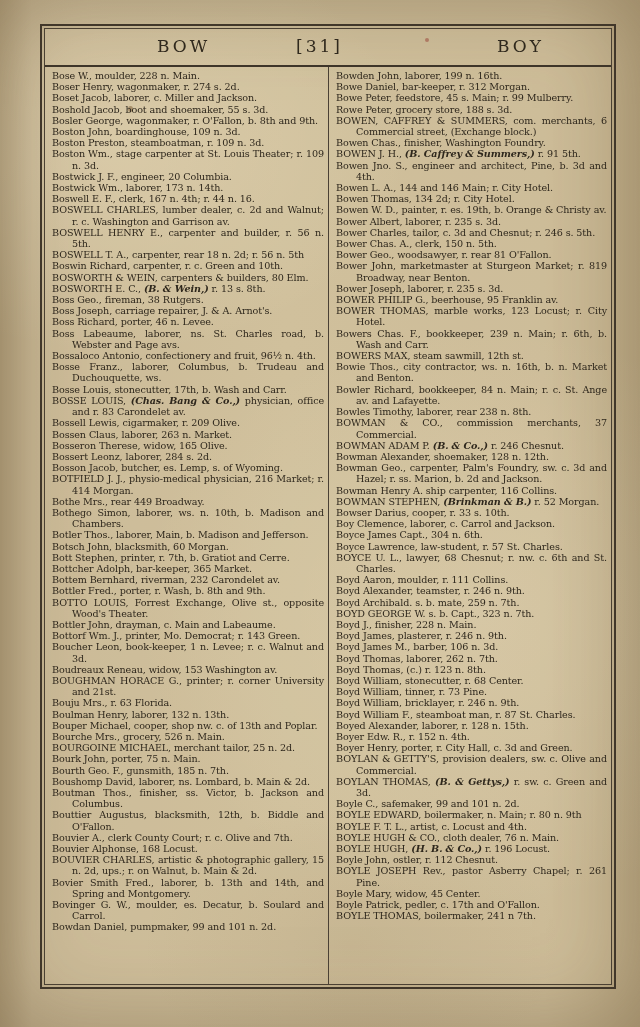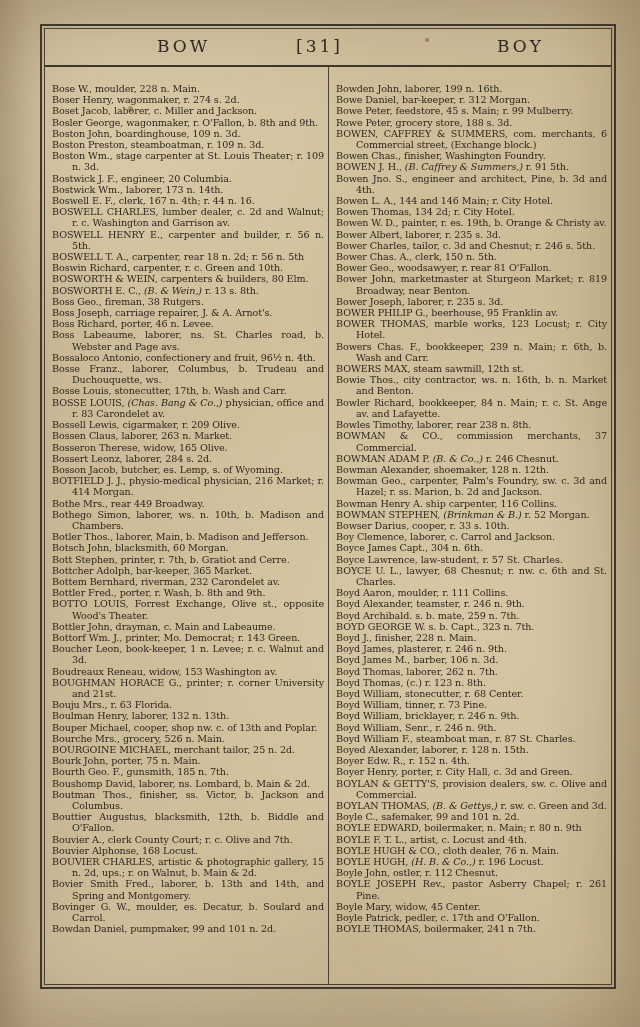--- a/index.html
+++ b/index.html
@@ -30,30 +30,30 @@
   .header span{
     position:absolute;top:7px;transform:translateX(-50%);
     font-size:17px;letter-spacing:3px;color:#30291d;text-align:right;
   }
   .hw-left{left:24.5%;}
   .hw-num{left:48.5%;letter-spacing:1px;}
   .hw-right{left:84%;}
   .cols{flex:1 1 auto;display:flex;overflow:hidden;}
   .col{
     flex:1 1 50%;overflow:hidden;box-sizing:border-box;
-    padding:16px 4px 0 7px;
+    padding:3px 4px 0 7px;
   }
   .col-right{border-left:1px solid #4a4034;}
   .entry{
     margin:0;color:#2e271c;
     font-size:9.6px;line-height:11.2px;letter-spacing:-0.1px;
     text-align:justify;
     padding-left:20px;text-indent:-20px;
   }
-  .ital{font-style:italic;}
+  .ital{font-style:italic;font-weight:bold;}
 </style>
 </head>
 <body>
 
 <div class="scan">
   <div class="speck" style="left:128px;top:106px;width:5px;height:6px;background:rgba(110,78,40,.55);"></div>
   <div class="speck" style="left:425px;top:38px;width:4px;height:4px;background:rgba(140,50,40,.55);"></div>
 
   <div class="frame-outer">
     <div class="frame-inner">
@@ -62,20 +62,21 @@
         <span class="hw-left">BOW</span>
         <span class="hw-num">[31]</span>
         <span class="hw-right">BOY</span>
       </div>
 
       <div class="cols">
         <div class="col col-left" id="col-left">
             <p class="entry"><span>Bose W., moulder, 228 n. Main.</span></p>
             <p class="entry"><span>Boser Henry, wagonmaker, r. 274 s. 2d.</span></p>
             <p class="entry"><span>Boset Jacob, laborer, c. Miller and Jackson.</span></p>
+            <p class="entry"><span>Boshold Jacob, boot and shoemaker, 55 s. 3d.</span></p>
             <p class="entry"><span>Bosler George, wagonmaker, r. O'Fallon, b. 8th and 9th.</span></p>
             <p class="entry"><span>Boston John, boardinghouse, 109 n. 3d.</span></p>
             <p class="entry"><span>Boston Preston, steamboatman, r. 109 n. 3d.</span></p>
             <p class="entry"><span>Boston Wm., stage carpenter at St. Louis Theater; r. 109 n. 3d.</span></p>
             <p class="entry"><span>Bostwick J. F., engineer, 20 Columbia.</span></p>
             <p class="entry"><span>Bostwick Wm., laborer, 173 n. 14th.</span></p>
             <p class="entry"><span>Boswell E. F., clerk, 167 n. 4th; r. 44 n. 16.</span></p>
             <p class="entry"><span>BOSWELL CHARLES, lumber dealer, c. 2d and Walnut; r. c. Washington and Garrison av.</span></p>
             <p class="entry"><span>BOSWELL HENRY E., carpenter and builder, r. 56 n. 5th.</span></p>
             <p class="entry"><span>BOSWELL T. A., carpenter, rear 18 n. 2d; r. 56 n. 5th</span></p>
@@ -168,21 +169,20 @@
             <p class="entry"><span>Boyd Archibald. s. b. mate, 259 n. 7th.</span></p>
             <p class="entry"><span>BOYD GEORGE W. s. b. Capt., 323 n. 7th.</span></p>
             <p class="entry"><span>Boyd J., finisher, 228 n. Main.</span></p>
             <p class="entry"><span>Boyd James, plasterer, r. 246 n. 9th.</span></p>
             <p class="entry"><span>Boyd James M., barber, 106 n. 3d.</span></p>
             <p class="entry"><span>Boyd Thomas, laborer, 262 n. 7th.</span></p>
             <p class="entry"><span>Boyd Thomas, (c.) r. 123 n. 8th.</span></p>
             <p class="entry"><span>Boyd William, stonecutter, r. 68 Center.</span></p>
             <p class="entry"><span>Boyd William, tinner, r. 73 Pine.</span></p>
             <p class="entry"><span>Boyd William, bricklayer, r. 246 n. 9th.</span></p>
-            <p class="entry"><span>Boyd William, Senr., r. 246 n. 9th.</span></p>
             <p class="entry"><span>Boyd William F., steamboat man, r. 87 St. Charles.</span></p>
             <p class="entry"><span>Boyed Alexander, laborer, r. 128 n. 15th.</span></p>
             <p class="entry"><span>Boyer Edw. R., r. 152 n. 4th.</span></p>
             <p class="entry"><span>Boyer Henry, porter, r. City Hall, c. 3d and Green.</span></p>
             <p class="entry"><span>BOYLAN &amp; GETTY'S, provision dealers, sw. c. Olive and Commercial.</span></p>
             <p class="entry"><span>BOYLAN THOMAS, </span><span class="ital">(B. &amp; Gettys,)</span><span> r. sw. c. Green and 3d.</span></p>
             <p class="entry"><span>Boyle C., safemaker, 99 and 101 n. 2d.</span></p>
             <p class="entry"><span>BOYLE EDWARD, boilermaker, n. Main; r. 80 n. 9th</span></p>
             <p class="entry"><span>BOYLE F. T. L., artist, c. Locust and 4th.</span></p>
             <p class="entry"><span>BOYLE HUGH &amp; CO., cloth dealer, 76 n. Main.</span></p>

